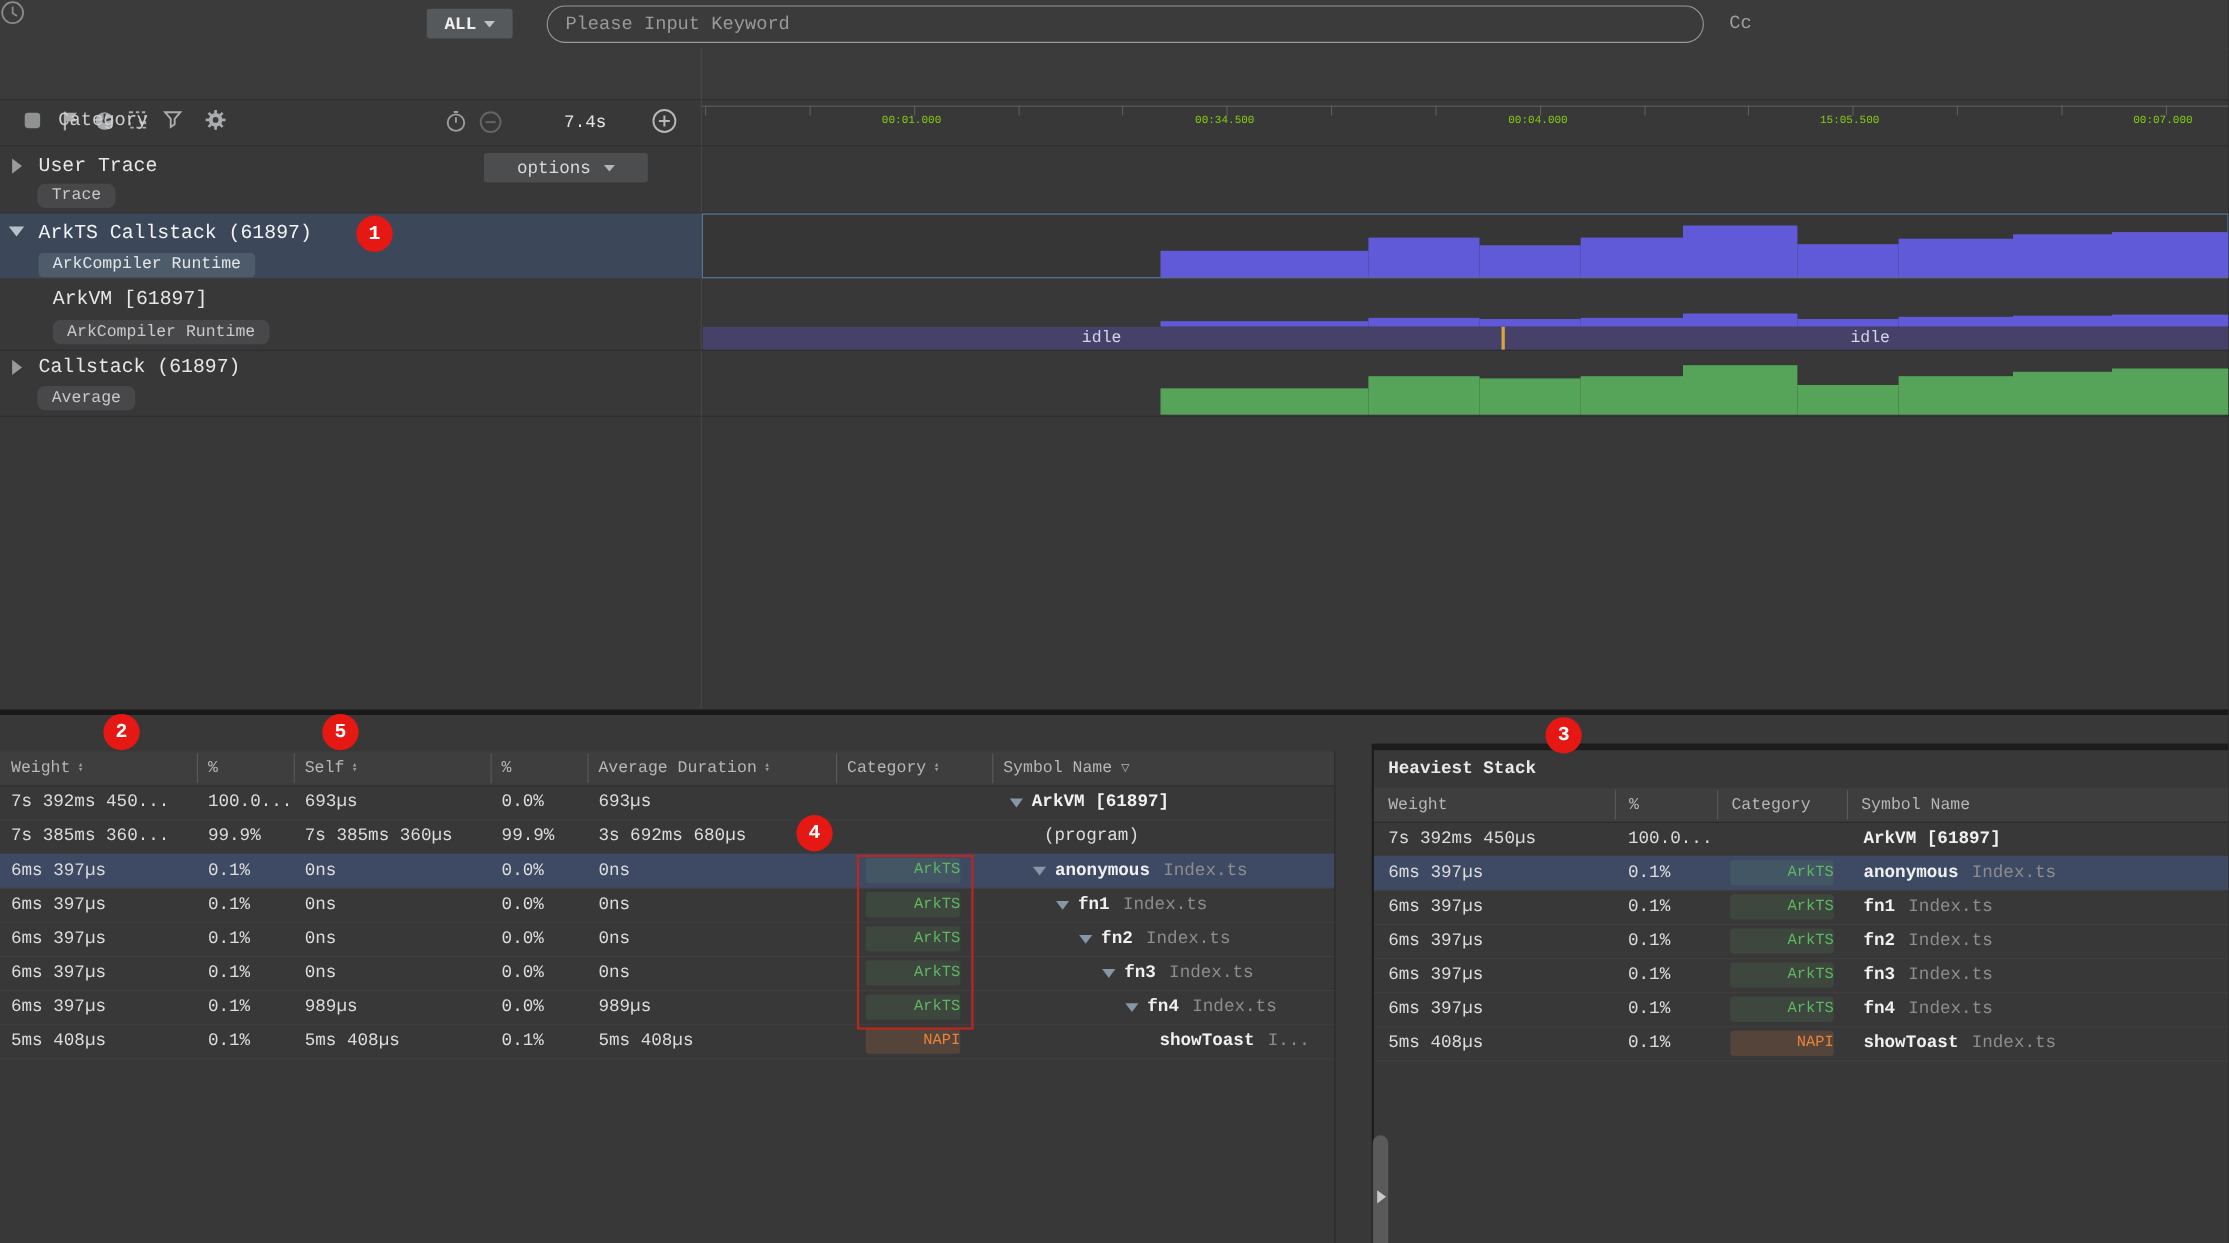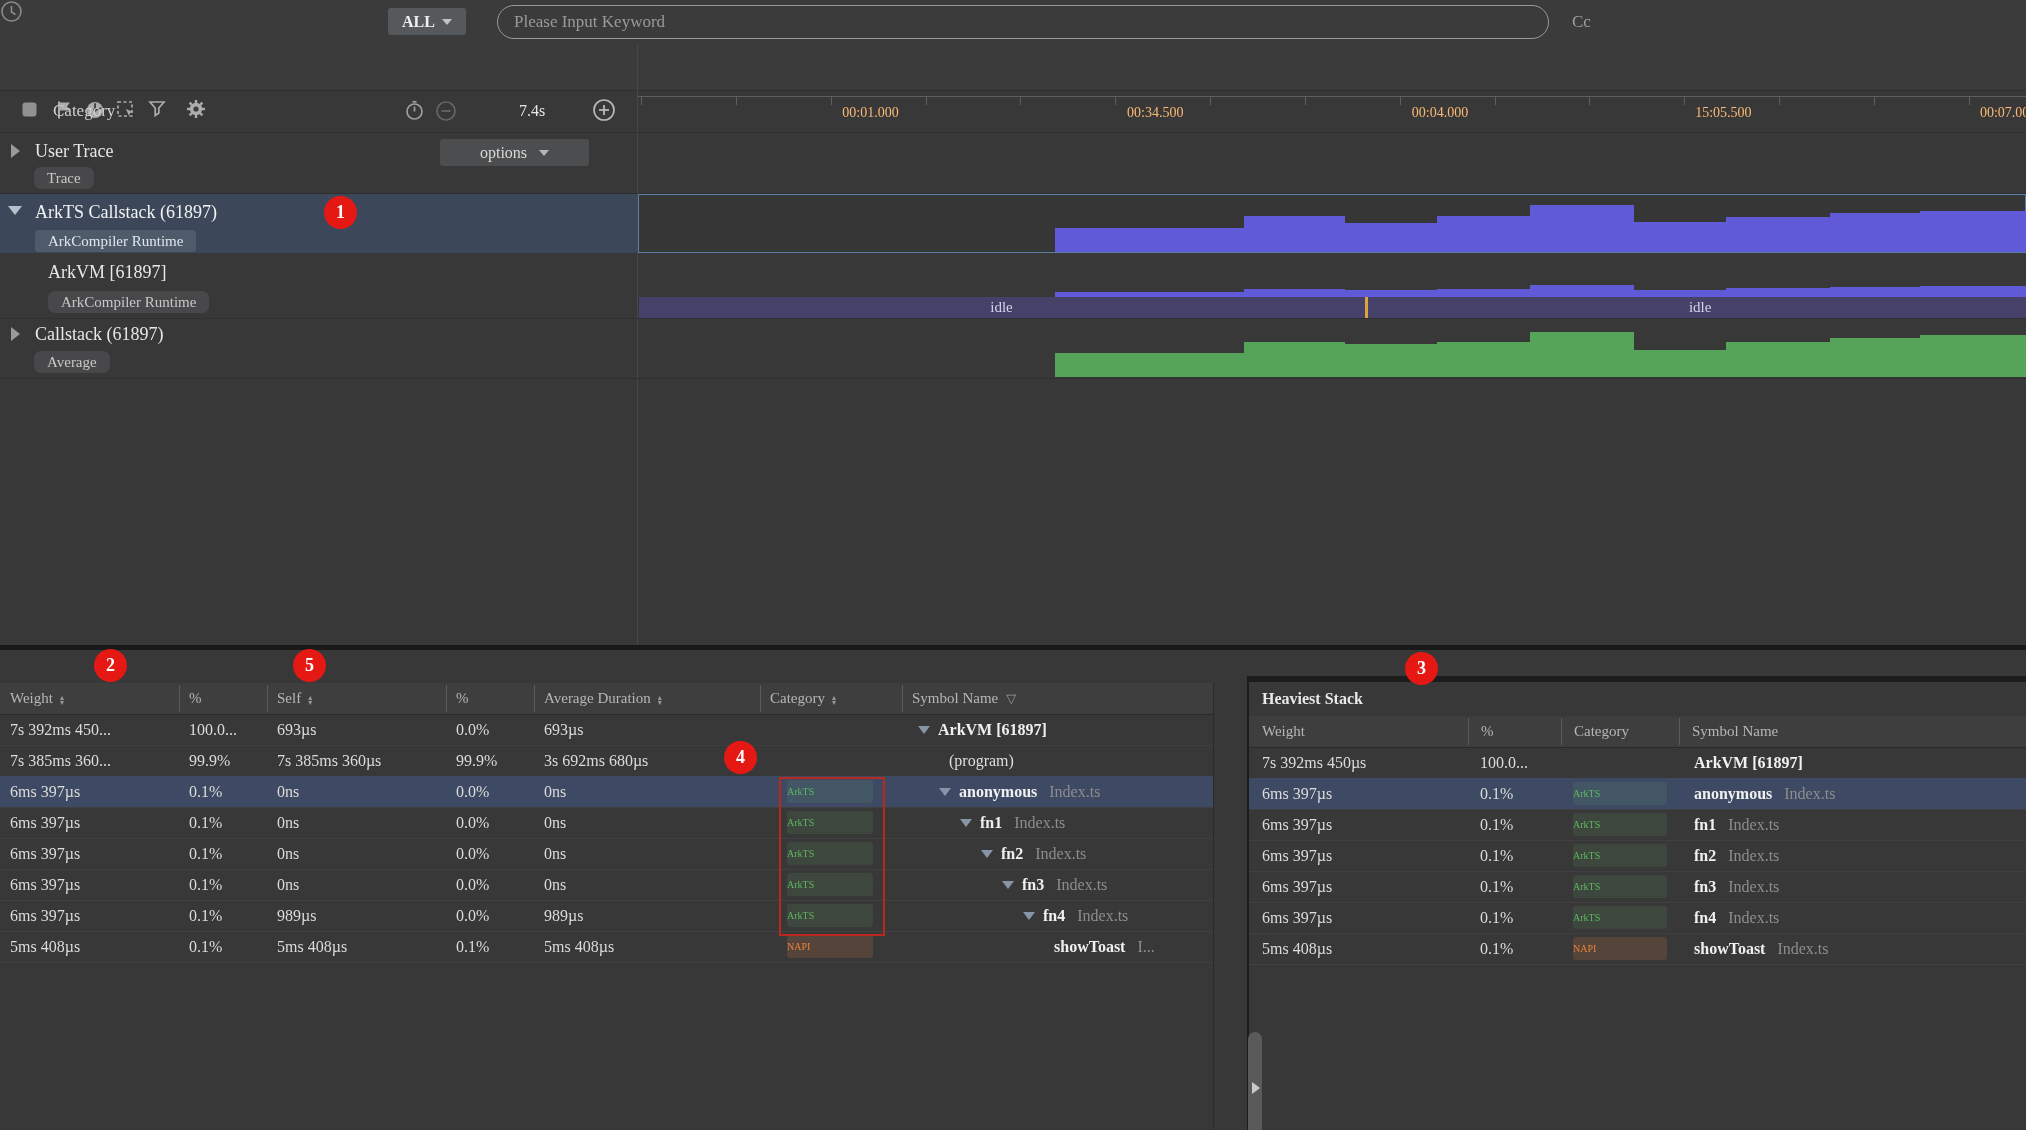--- a/index.html
+++ b/index.html
@@ -1,38 +1,38 @@
 <!DOCTYPE html>
 <html><head>
 <meta charset="utf-8">
 <style>
   html,body{margin:0;padding:0;background:#2b2b2b;}
   #app{position:relative;width:2026px;height:1130px;background:#383838;overflow:hidden;
-       font-family:Liberation Serif, serif;color:#d6d6d6;}
+       font-family:Liberation Mono, monospace;color:#d6d6d6;}
   
   #topbar{position:absolute;left:0;top:0;width:100%;height:44px;background:#3b3b3b;border-bottom:1px solid #4a4a4a;}
   #scope-chip{position:absolute;left:388px;top:8px;width:78px;height:27px;background:#56595c;border-radius:3px;
               display:flex;align-items:center;justify-content:center;gap:7px;cursor:pointer;}
   #scope-chip .lbl{font-size:16px;font-weight:700;color:#efefef;}
   .tri-down{width:0;height:0;border-left:5px solid transparent;border-right:5px solid transparent;border-top:6px solid #c3c3c3;}
   #search-input{position:absolute;left:497px;top:5px;width:1018px;height:32px;border-radius:17px;border:1px solid #989898;
                 background:transparent;color:#dcdcdc;font-size:17px;padding:0 16px;outline:none;font-family:inherit;}
   #search-input::placeholder{color:#9a9a9a;}
   #cc{position:absolute;left:1572px;top:0;height:44px;line-height:44px;font-size:17px;color:#9f9f9f;cursor:pointer;}
   
   #toolrow{position:absolute;left:0;top:44px;width:100%;height:46px;background:#3b3b3b;}
   #toolrow svg{position:absolute;top:56px;}
   #duration-label{position:absolute;left:500px;top:44px;width:64px;text-align:center;line-height:46px;font-size:16px;color:#e6e6e6;}
   #content-topline{position:absolute;left:0;top:90px;width:100%;height:1px;background:#2f2f2f;}
   #vsep{position:absolute;left:637px;top:44px;width:1px;height:601px;background:#474747;}
   
   #ruler{position:absolute;left:637px;top:44px;width:1389px;height:46px;}
   #ruler .base{position:absolute;left:0;top:8px;width:100%;height:1px;background:#5e5e5e;}
   #ruler .tick{position:absolute;top:8px;width:1px;height:9px;background:#5e5e5e;}
-  #ruler .tlabel{position:absolute;top:17px;width:140px;margin-left:-70px;text-align:right;font-size:14px;color:#fdba74;}
+  #ruler .tlabel{position:absolute;top:17px;width:140px;margin-left:-70px;text-align:center;font-size:10px;color:#84cc16;}
   
   .hline{position:absolute;left:0;width:100%;height:1px;background:#2f2f2f;}
   .row-title{position:absolute;font-size:18px;color:#e7e7e7;}
   .chip{position:absolute;height:22px;line-height:22px;border-radius:7px;background:#48484a;color:#c8c8c8;
         font-size:15px;padding:0 13px;}
   .tri-right{position:absolute;width:0;height:0;border-top:7px solid transparent;border-bottom:7px solid transparent;border-left:9px solid #9a9a9a;}
   .tri-exp{position:absolute;width:0;height:0;border-left:7px solid transparent;border-right:7px solid transparent;border-top:9px solid #b7c1cc;}
   #sel-track-left{position:absolute;left:0;top:194px;width:637px;height:59px;background:#3c4859;}
   #sel-track-right{position:absolute;left:638px;top:194px;width:1386px;height:57px;border:1px solid #5d7ea6;background:#363636;}
   #options-btn{position:absolute;left:440px;top:139px;width:149px;height:27px;background:#4c4d4e;border-radius:3px;
@@ -51,21 +51,21 @@
                    display:flex;align-items:center;justify-content:center;cursor:pointer;}
   #collapse-handle .chev{font-size:9px;color:#9e9e9e;line-height:10px;}
   .thead{position:absolute;top:683px;height:31px;background:#3e3e3e;border-bottom:1px solid #2a2a2a;}
   .thead .hcell{position:absolute;top:0;height:31px;line-height:31px;font-size:15px;color:#b6b6b6;white-space:nowrap;}
   .thead .hsep{position:absolute;top:2px;width:1px;height:27px;background:#5a5a5a;}
   .sort{display:inline-block;vertical-align:middle;margin-left:7px;font-size:8px;line-height:5px;color:#9a9a9a;text-align:center;}
   .funnel-glyph{font-size:13px;color:#9a9a9a;margin-left:8px;}
   .trow{position:absolute;height:31px;border-bottom:1px solid #404040;font-size:16px;}
   .trow.sel{background:#3e4a63;}
   .cell{position:absolute;top:0;height:31px;line-height:31px;white-space:nowrap;color:#dcdcdc;}
-  .catchip{position:absolute;top:4px;height:23px;line-height:23px;border-radius:3px;font-size:10px;text-align:left;}
+  .catchip{position:absolute;top:4px;height:23px;line-height:23px;border-radius:3px;font-size:14px;text-align:right;}
   .sym-name{font-weight:700;color:#f0f0f0;}
   .sym-file{color:#8d8d8d;margin-left:12px;font-weight:400;}
   .tree-arrow{position:absolute;top:12px;width:0;height:0;border-left:6px solid transparent;border-right:6px solid transparent;border-top:8px solid #8696a6;}
   #table-edge{position:absolute;left:1213px;top:683px;width:1px;height:447px;background:#2b2b2b;}
   #panel-divider{position:absolute;left:1247px;top:676px;width:2px;height:454px;background:#1c1c1c;}
   #hv-topline{position:absolute;left:1249px;top:676px;width:777px;height:6px;background:#1c1c1c;}
   #heaviest-title{position:absolute;left:1262px;top:682px;height:34px;line-height:34px;font-size:16px;font-weight:600;color:#e9e9e9;}
   #scroll-pill{position:absolute;left:1248px;top:1032px;width:14px;height:98px;background:#5a5a5a;border-radius:7px 7px 0 0;cursor:pointer;}
   #scroll-pill .arr{position:absolute;left:4px;top:50px;width:0;height:0;border-top:6px solid transparent;border-bottom:6px solid transparent;border-left:8px solid #c9c9c9;}
   

